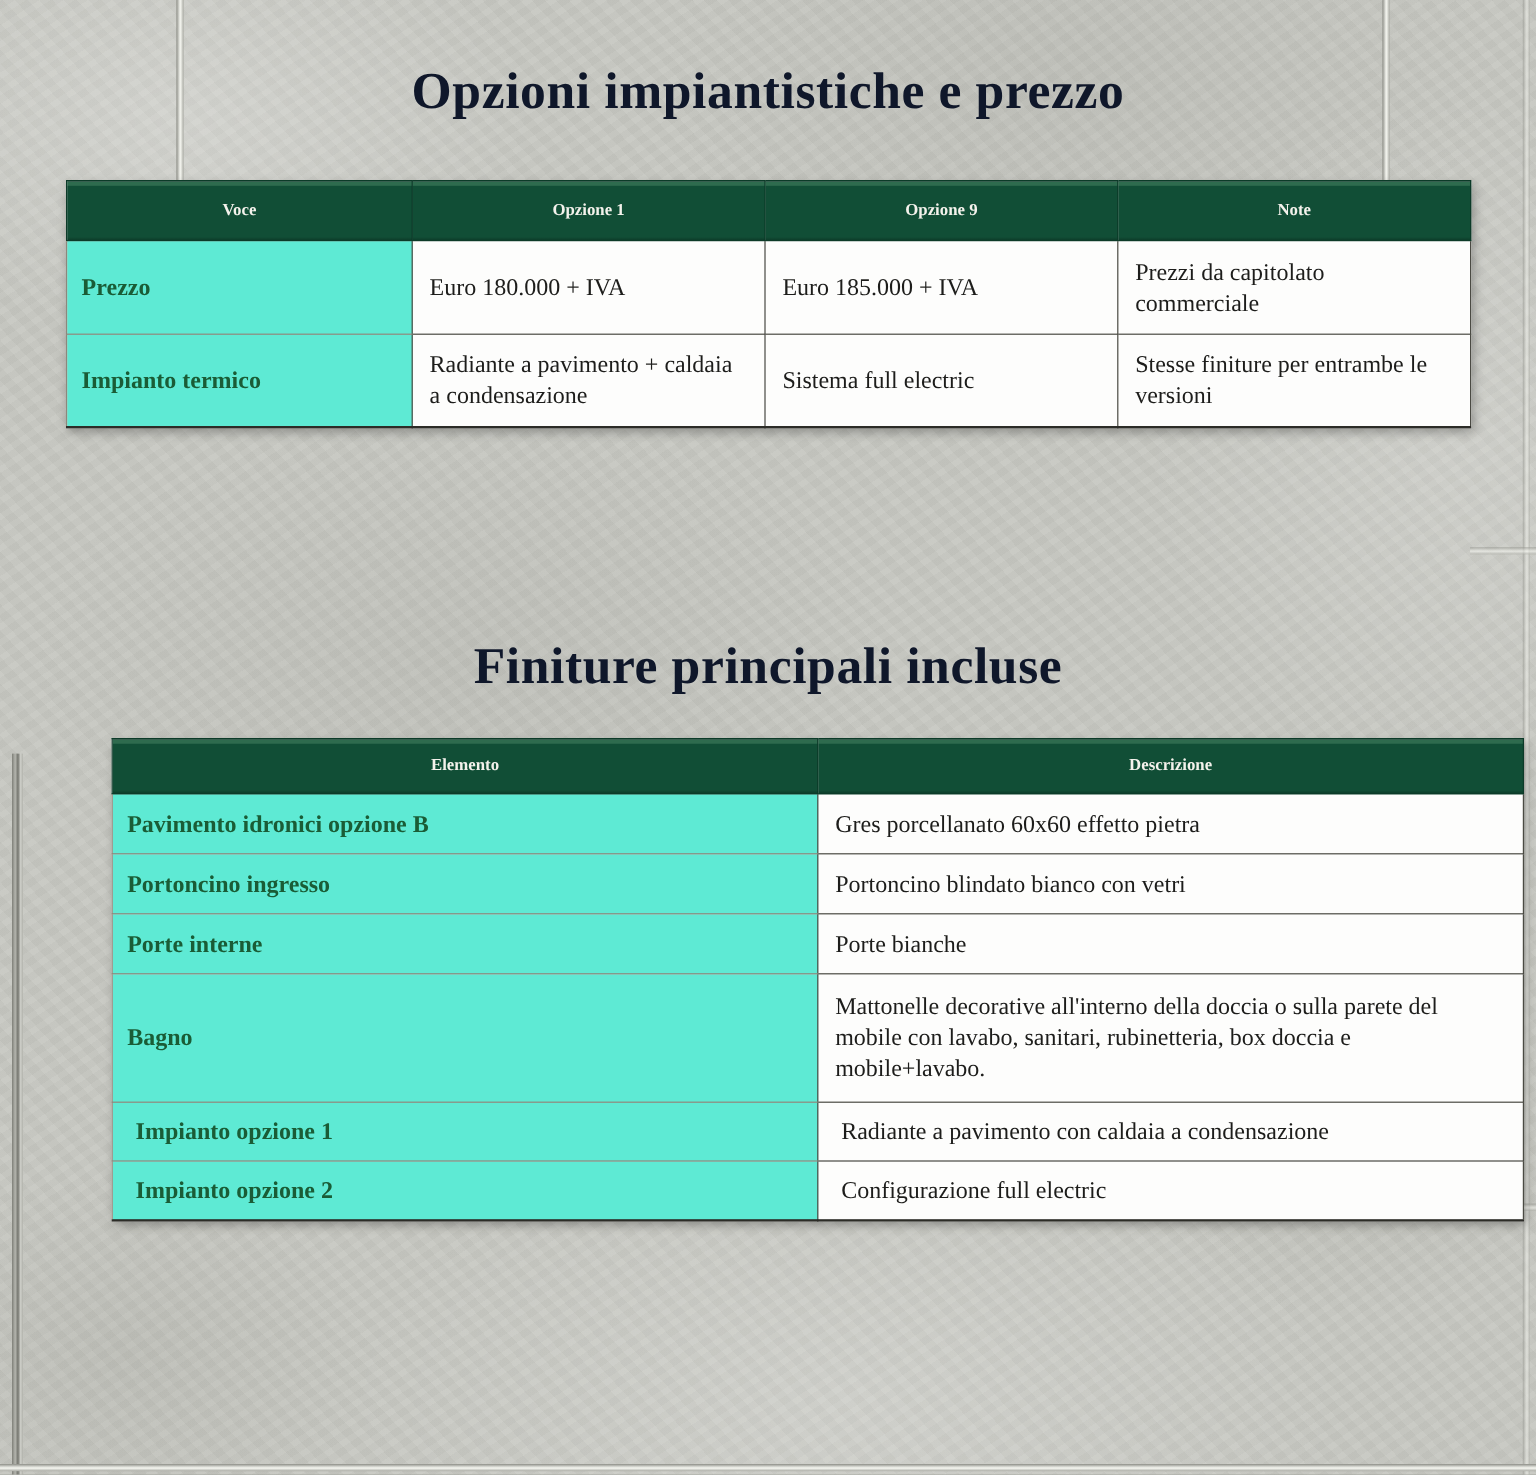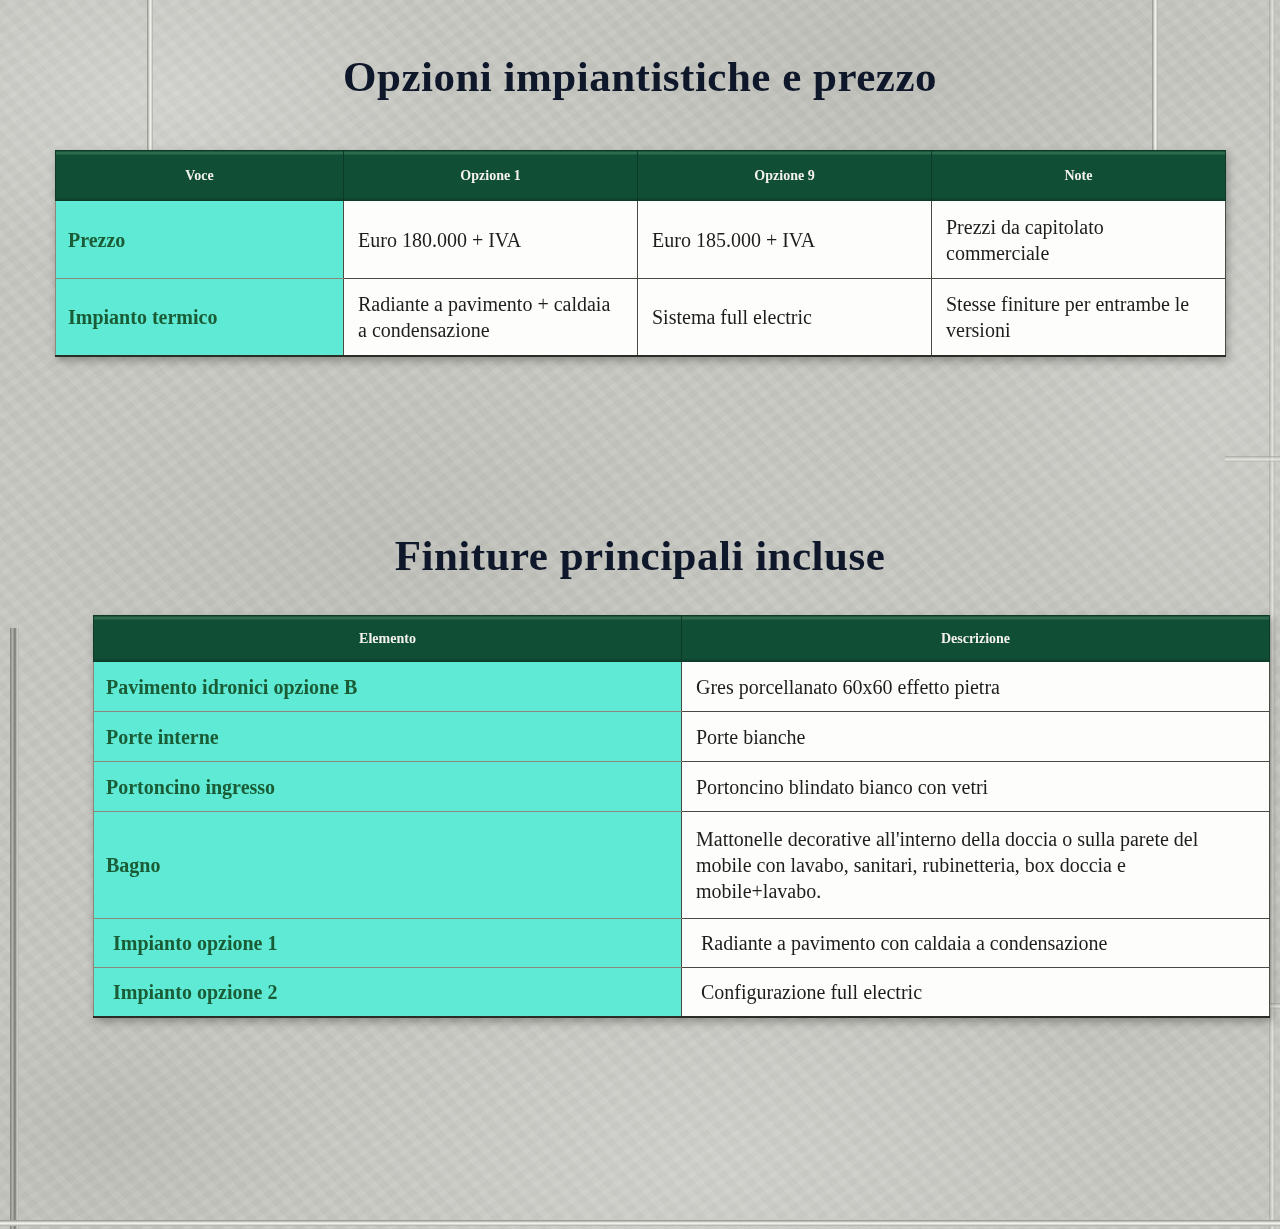--- a/index.html
+++ b/index.html
@@ -158,26 +158,26 @@
         <th>Elemento</th>
         <th>Descrizione</th>
       </tr>
     </thead>
     <tbody>
       <tr class="rs">
         <td class="label">Pavimento idronici opzione B</td>
         <td>Gres porcellanato 60x60 effetto pietra</td>
       </tr>
       <tr class="rs">
+        <td class="label">Portoncino ingresso</td>
+        <td>Portoncino blindato bianco con vetri</td>
+      </tr>
+      <tr class="rs">
         <td class="label">Porte interne</td>
         <td>Porte bianche</td>
-      </tr>
-      <tr class="rs">
-        <td class="label">Portoncino ingresso</td>
-        <td>Portoncino blindato bianco con vetri</td>
       </tr>
       <tr class="rb">
         <td class="label">Bagno</td>
         <td>Mattonelle decorative all'interno della doccia o sulla parete del mobile con lavabo, sanitari, rubinetteria, box doccia e mobile+lavabo.</td>
       </tr>
       <tr class="re">
         <td class="label">Impianto opzione 1</td>
         <td>Radiante a pavimento con caldaia a condensazione</td>
       </tr>
       <tr class="re">

